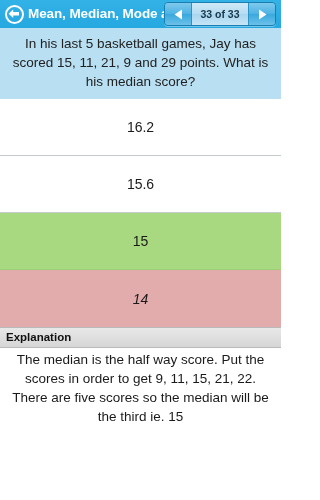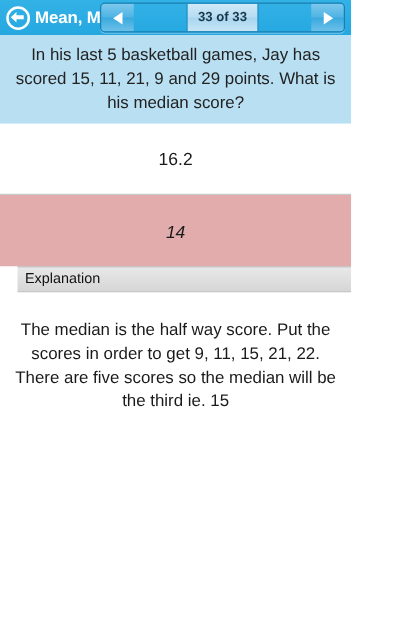--- a/index.html
+++ b/index.html
@@ -69,21 +69,20 @@
 
   .pager {
     display: flex;
     align-items: stretch;
     height: 22px;
     border: 1px solid #1a7fb0;
     border-radius: 4px;
     overflow: hidden;
     margin-right: 1px;
     box-shadow: 0 1px 0 rgba(255,255,255,0.35);
-    gap: 42px;
   }
   .pager-btn {
     width: 26px;
     display: flex;
     align-items: center;
     justify-content: center;
     background: linear-gradient(to bottom, #7ec8ec 0%, #4fb4e4 48%, #3aa9de 52%, #6cc0e9 100%);
     cursor: pointer;
   }
   .pager-btn svg { display: block; }
@@ -141,33 +140,32 @@
     font-style: italic;
   }
 
   
   .explanation-header {
     background: linear-gradient(to bottom, #e8e8e8 0%, #d6d6d6 100%);
     border-top: 1px solid #b9b9b9;
     border-bottom: 1px solid #b9b9b9;
     color: #111111;
     font-size: 11.5px;
-    font-weight: normal;
+    font-weight: bold;
     padding: 3px 6px 4px 6px;
     box-sizing: border-box;
-    margin-left: 14px;
   }
   .explanation-body {
     flex: 1;
     background: #ffffff;
     color: #1a1a1a;
     font-size: 13.5px;
     line-height: 19px;
     text-align: center;
-    padding: 20px 8px 0 8px;
+    padding: 2px 8px 0 8px;
     box-sizing: border-box;
   }
 </style>
 </head>
 <body>
 
 <div class="app">
 
   <div class="titlebar">
     <div class="back-btn">
@@ -194,19 +192,21 @@
           </svg>
         </span>
       </div>
     </div>
   </div>
 
   <div class="question">In his last 5 basketball games, Jay has scored 15, 11, 21, 9 and 29 points. What is his median score?</div>
 
   <div class="options">
     <div class="option plain">16.2</div>
+    <div class="option plain">15.6</div>
+    <div class="option correct">15</div>
     <div class="option wrong">14</div>
   </div>
 
   <div class="explanation-header">Explanation</div>
   <div class="explanation-body">The median is the half way score. Put the scores in order to get 9, 11, 15, 21, 22. There are five scores so the median will be the third ie. 15</div>
 
 </div>
 
 </body></html>

